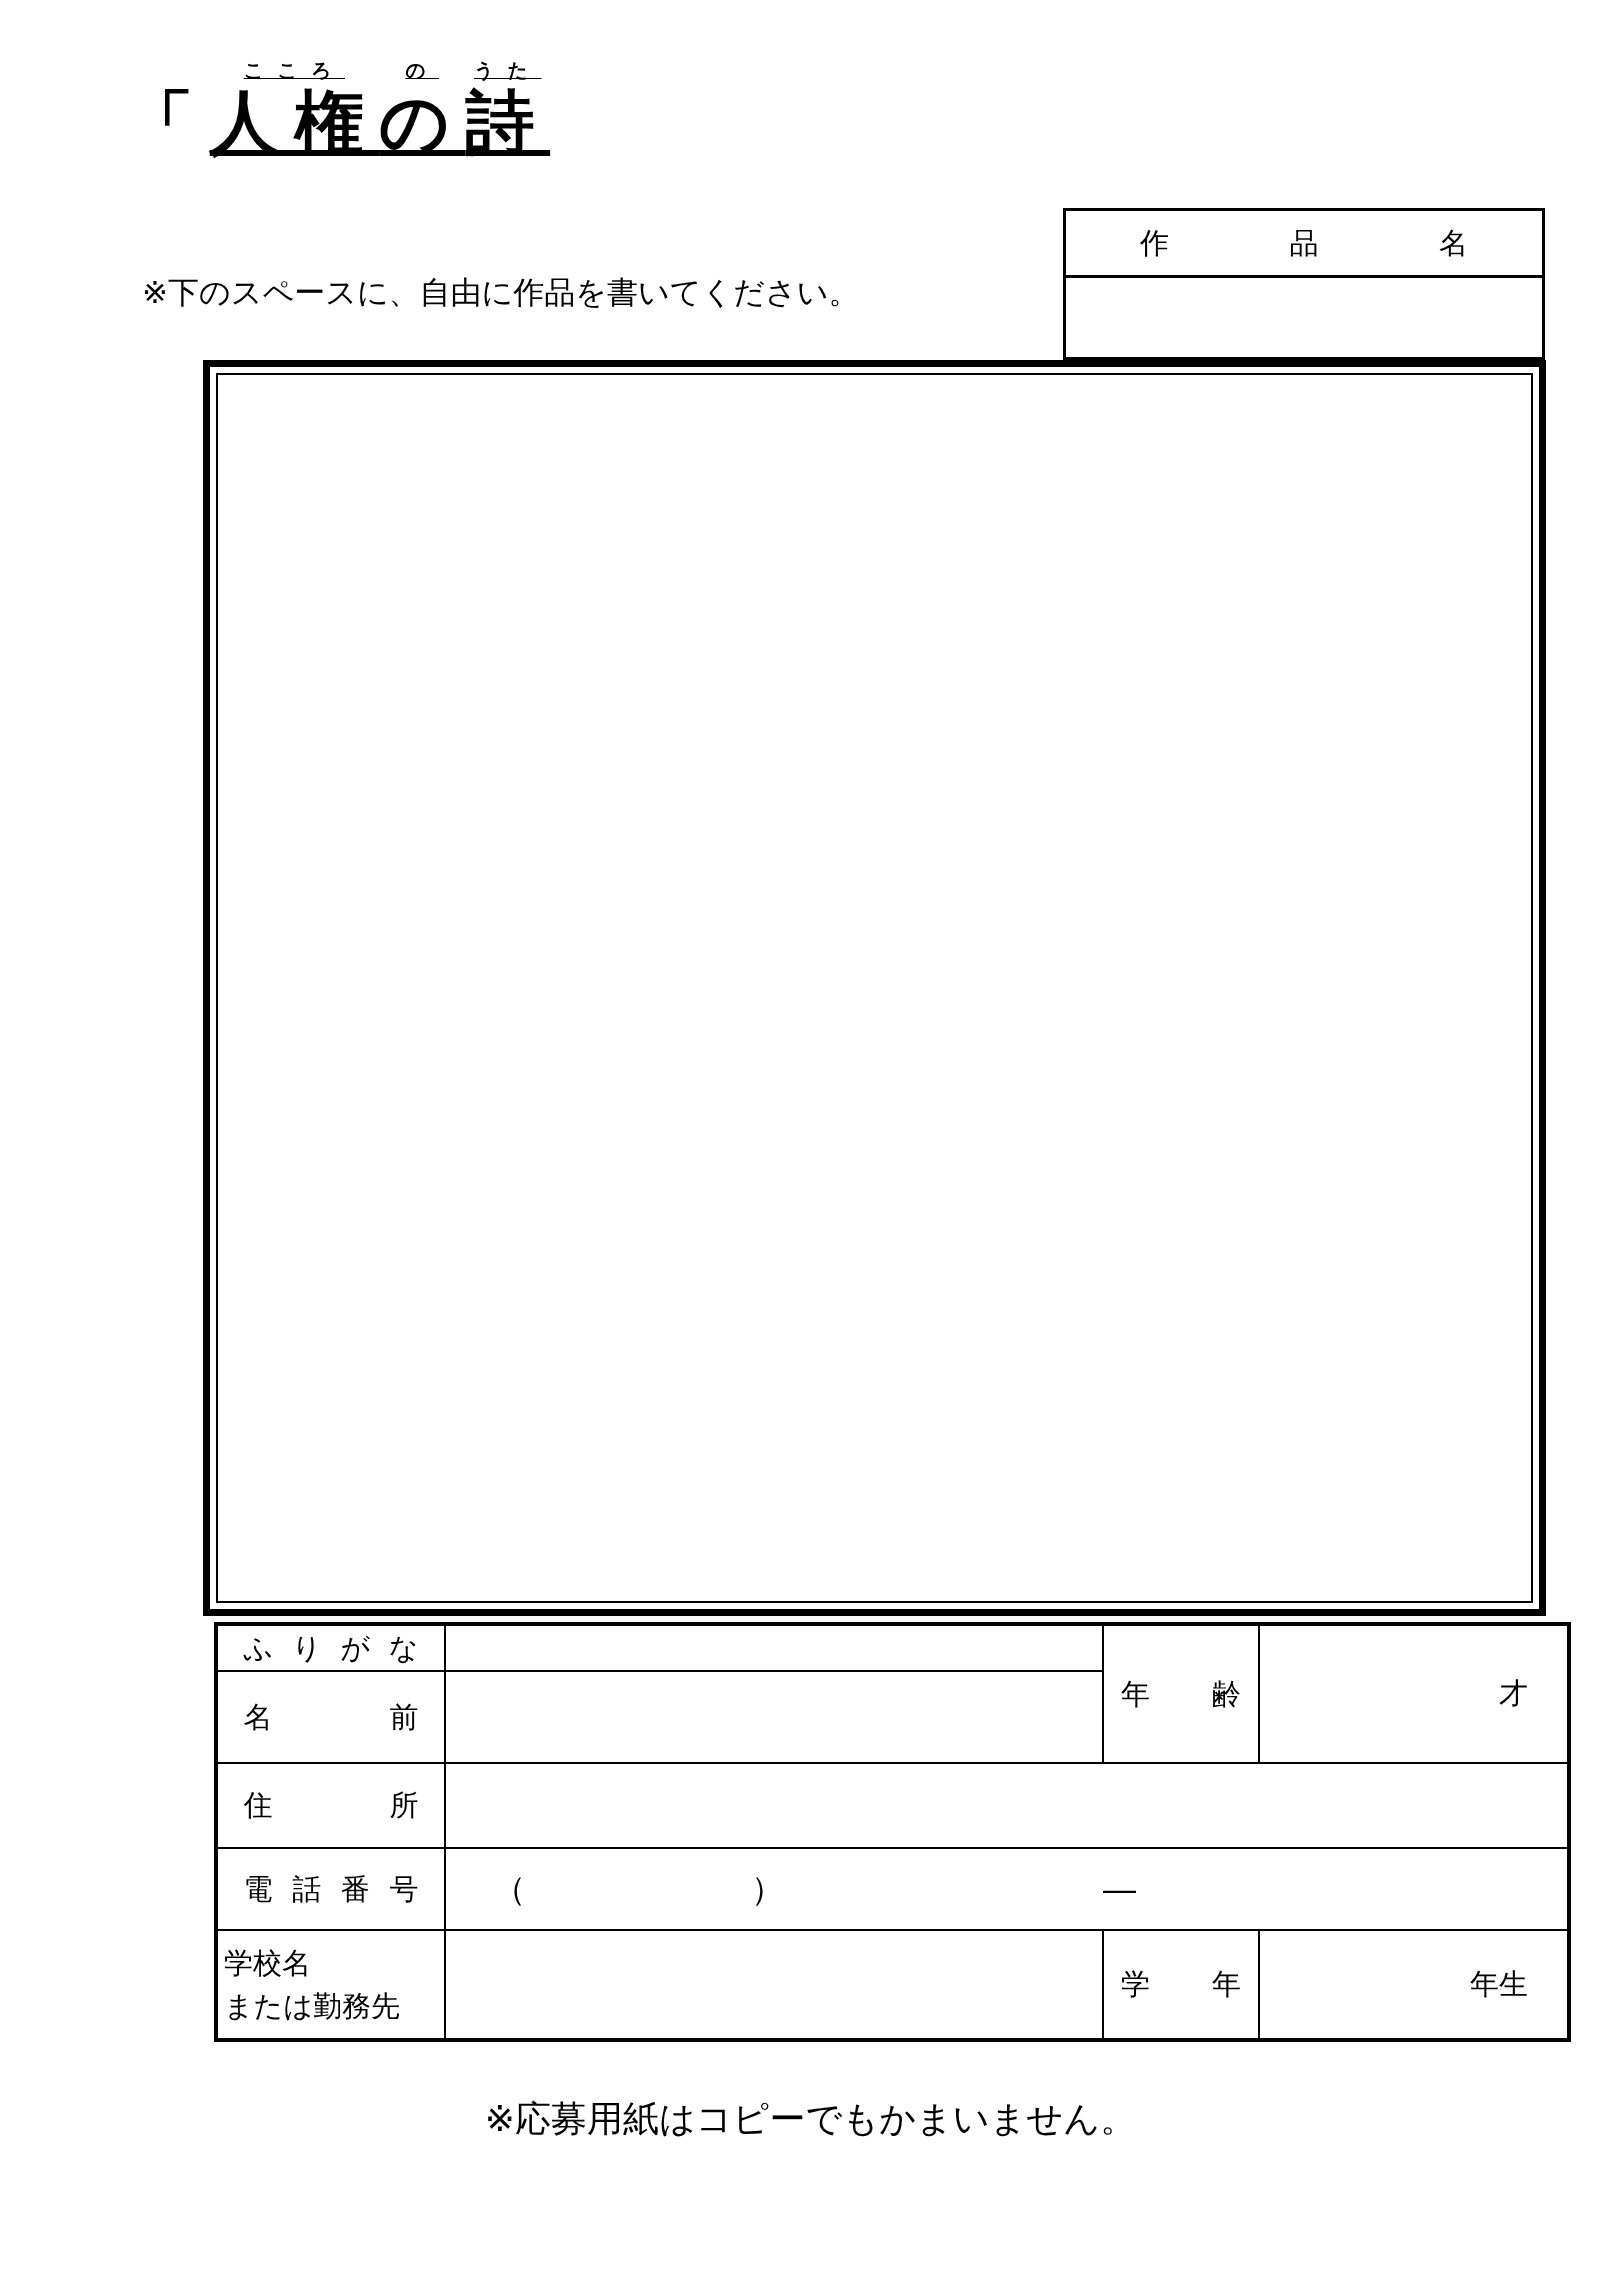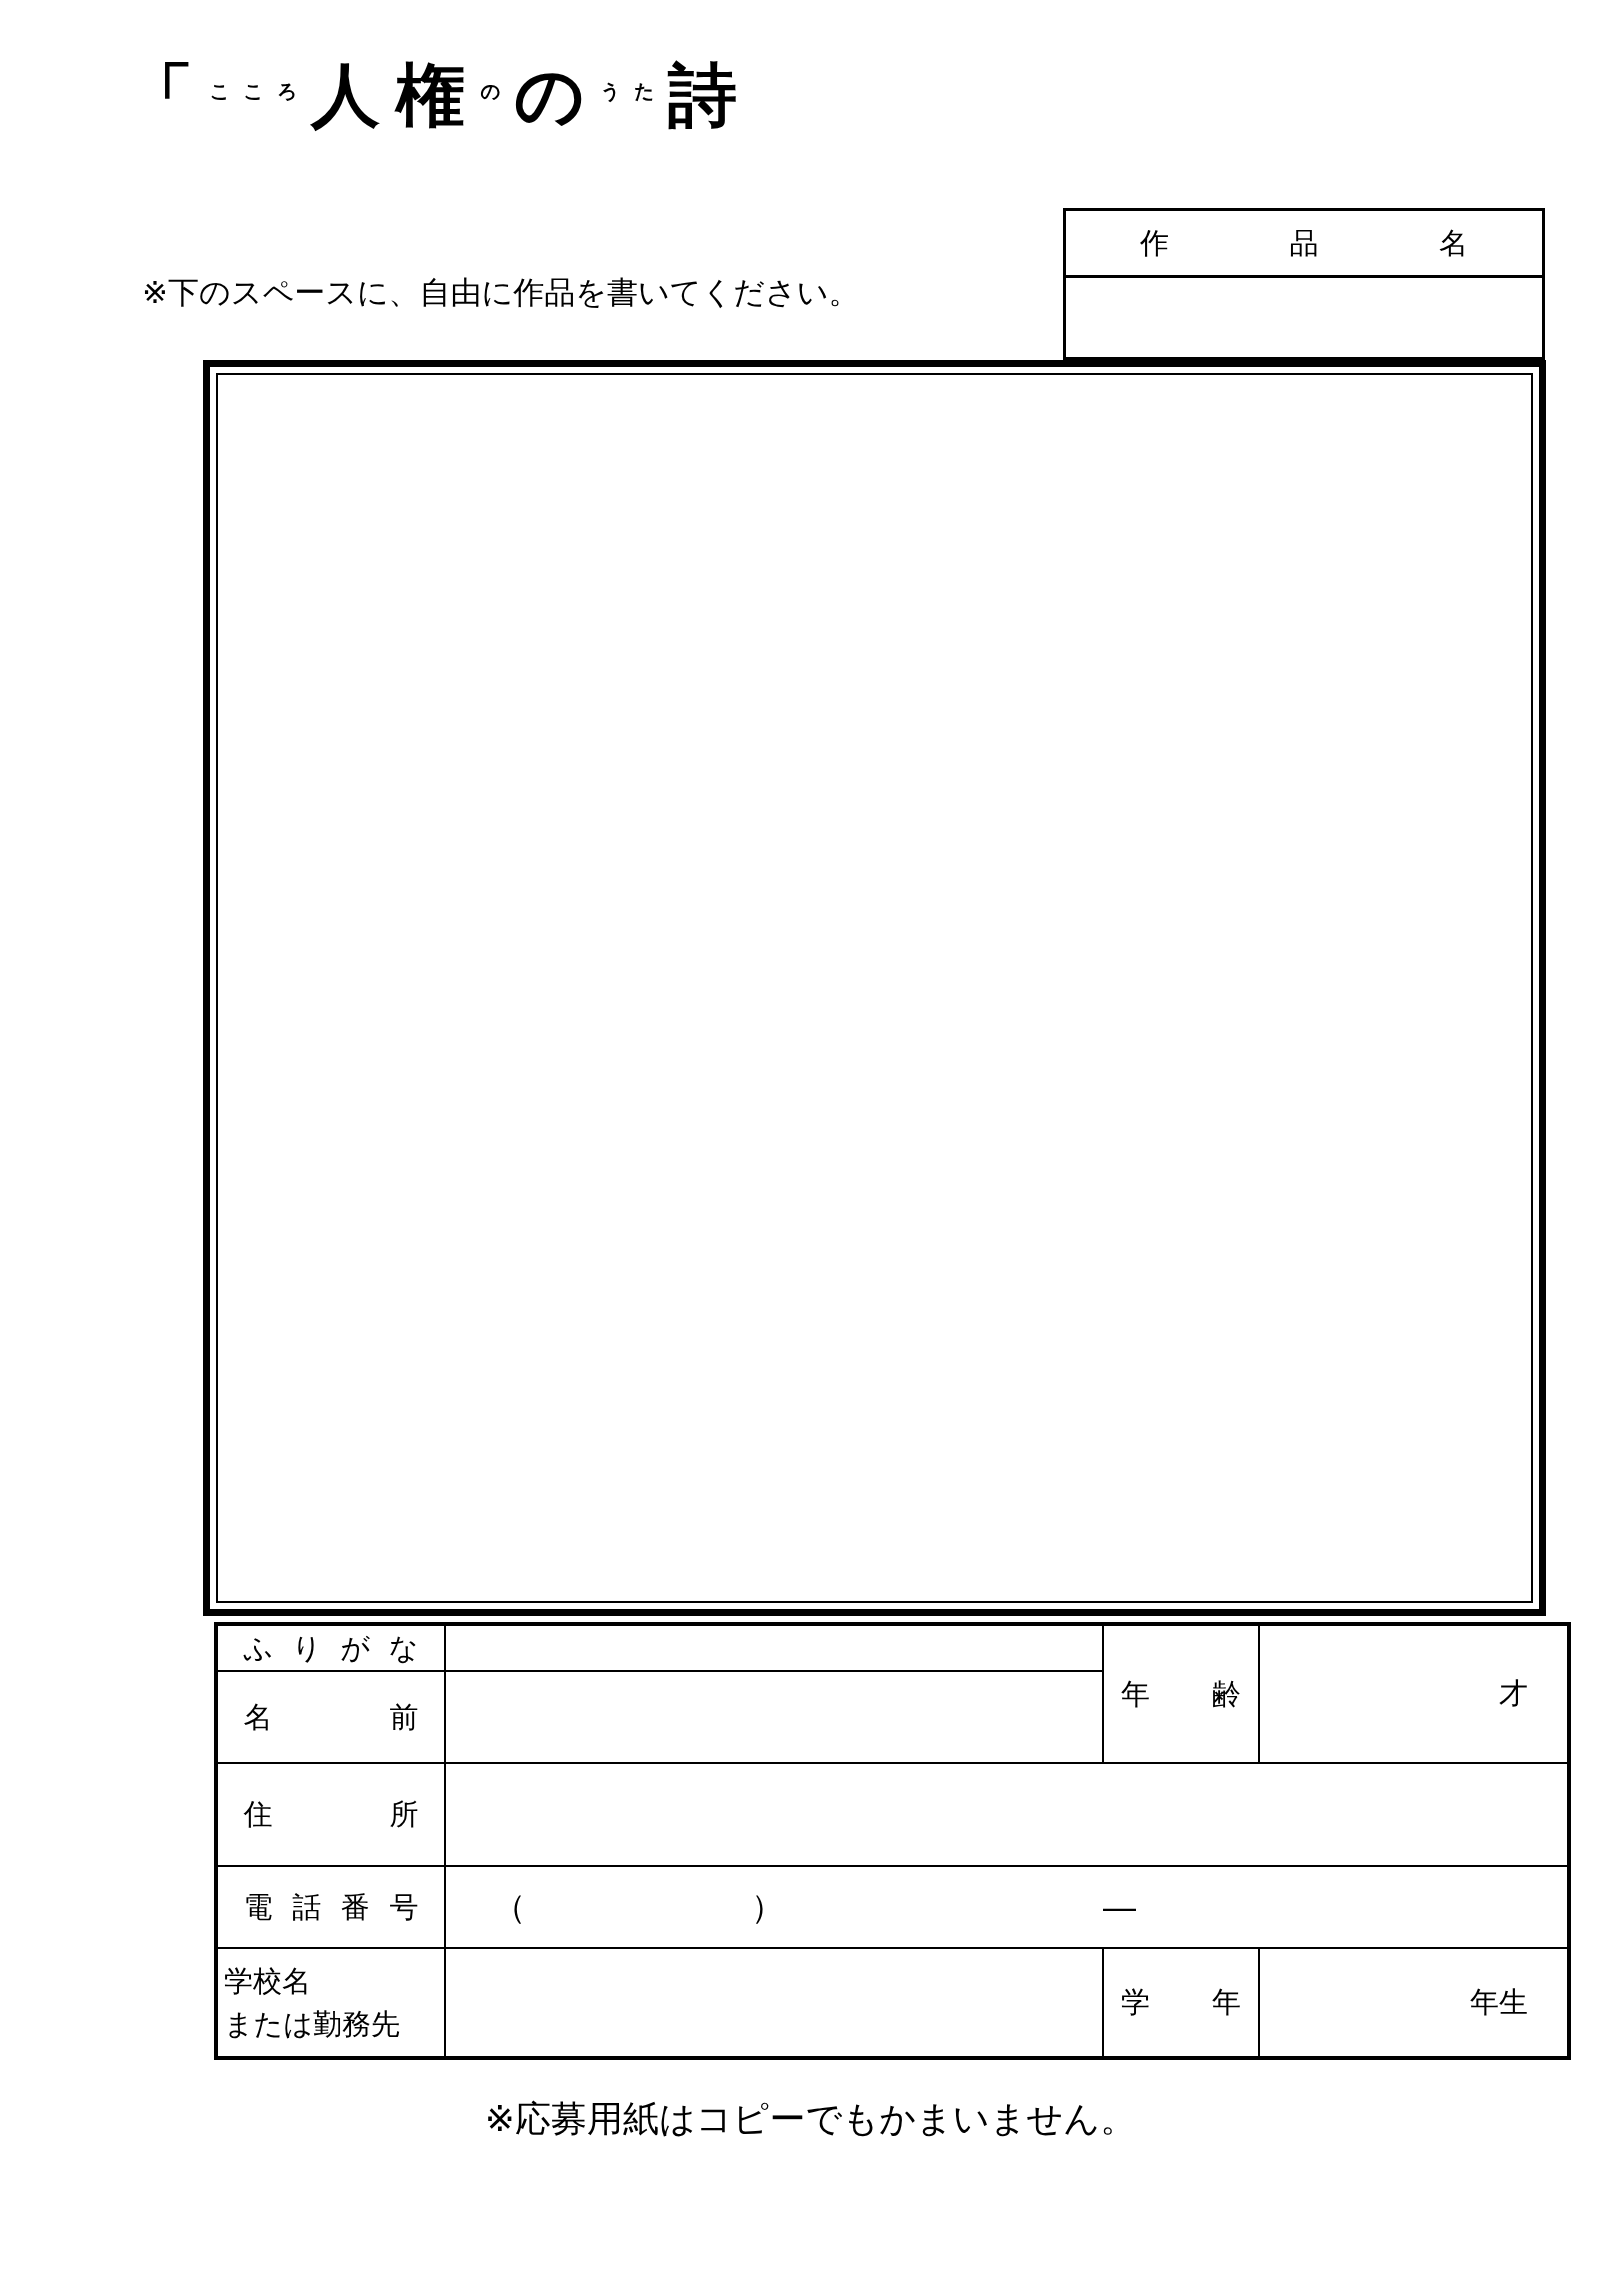--- a/index.html
+++ b/index.html
@@ -24,23 +24,24 @@
     align-items: flex-end;
     font-weight: bold;
     letter-spacing: 15.7px;
     font-size: 69px;
     line-height: 1;
     white-space: nowrap;
   }
   .title .plain { display: inline-block; line-height: 1; }
   .ruby-group {
     display: inline-flex;
-    flex-direction: row;
+    flex-direction: column;
     align-items: center;
     justify-content: flex-end;
+    text-decoration: underline;
   }
   .ruby-group .rt {
     font-size: 19.6px;
     font-weight: bold;
     letter-spacing: 13.7px;
     line-height: 1;
     margin-bottom: 7.8px;
     text-align: center;
   }
   .ruby-group .rb { line-height: 1; }
@@ -121,21 +122,21 @@
     display: block;
     width: 100%;
     text-align: justify;
     text-align-last: justify;
     line-height: 1;
   }
   td.lbl { padding: 0 25.5px; }
   td.lbl-narrow { padding: 0 17px; }
   .row-furigana td { height: 47px; }
   .row-name td { height: 92px; margin-top: 48px; }
-  .row-address td { height: 103px; }
+  .row-address td { height: 85px; }
   .row-phone td { height: 82px; }
   .row-school td { height: 110px; }
   .dotted-b { border-bottom: 2px dotted #000 !important; }
   .cell-furigana-label { font-size: 26.5px; }
   .unit-right { text-align: right; padding-right: 39px; }
   .school-label {
     text-align: left;
     font-size: 27.4px;
     line-height: 1.45;
     padding: 0 5.9px;

